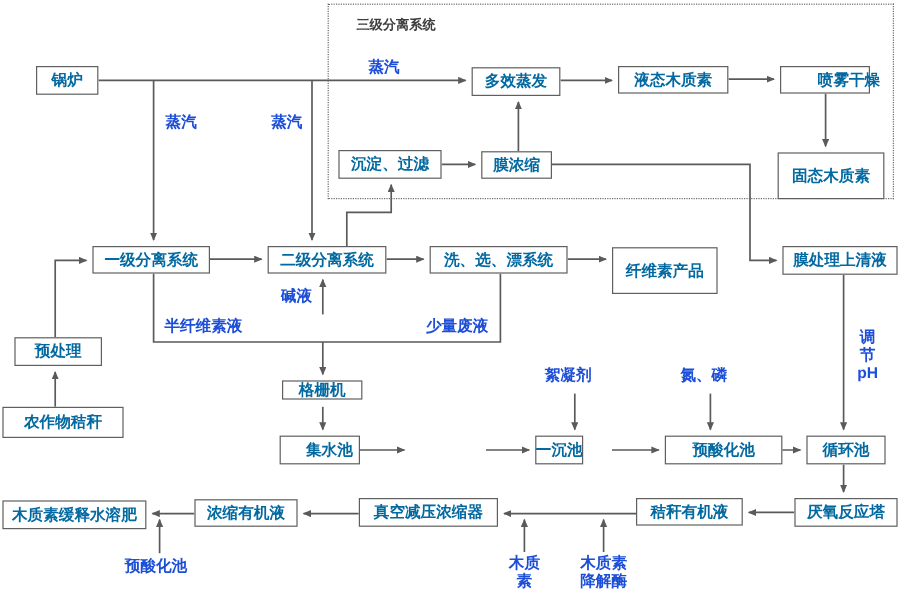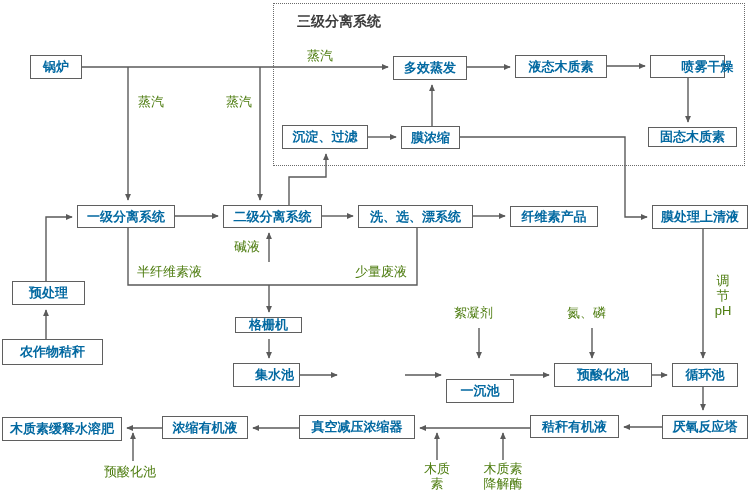--- a/index.html
+++ b/index.html
@@ -7,30 +7,30 @@
     position:relative;width:750px;height:500px;background:#ffffff;overflow:hidden;
     font-family:"Liberation Sans","DejaVu Sans",sans-serif;
   }
   #wires{position:absolute;left:0;top:0;width:750px;height:500px;}
   .node{
     position:absolute;box-sizing:border-box;background:#ffffff;
     border:1.4px solid #5f5f5f;display:flex;align-items:center;justify-content:center;
     font-size:13px;font-weight:bold;color:#0369a1;white-space:nowrap;z-index:2;
   }
   .lbl{
-    position:absolute;font-size:13px;font-weight:normal;color:#4d7c0f;
+    position:absolute;font-size:13px;font-weight:bold;color:#1d4ed8;
     white-space:nowrap;z-index:2;line-height:1.15;
   }
   .lbl.wrap{white-space:normal;word-break:break-all;text-align:center;}
   .container-dotted{
     position:absolute;box-sizing:border-box;border:1.6px dotted #6a6a6a;
     background:transparent;z-index:0;
   }
   .diagram-title{
-    position:absolute;font-size:14px;font-weight:bold;color:#3c3c3c;z-index:2;white-space:nowrap;
+    position:absolute;font-size:11px;font-weight:bold;color:#3c3c3c;z-index:2;white-space:nowrap;
   }
 </style>
 </head>
 <body>
 
 <div id="canvas">
 
   <div class="container-dotted" style="left:273px;top:3px;width:472px;height:163px;"></div>
   <div class="diagram-title" style="left:297px;top:13px;">三级分离系统</div>
 
@@ -77,31 +77,31 @@
       <path d="M592,328 L592,358" marker-end="url(#arw)"></path>
     </g>
   </svg>
 
   <div class="node" style="left:30px;top:55px;width:52px;height:24px;">锅炉</div>
   <div class="node" style="left:393px;top:56px;width:74px;height:24px;">多效蒸发</div>
   <div class="node" style="left:515px;top:55px;width:92px;height:23px;">液态木质素</div>
   <div class="node" style="left:650px;top:55px;width:75px;height:23px;padding-left:40px;">喷雾干燥</div>
   <div class="node" style="left:282px;top:125px;width:86px;height:24px;">沉淀、过滤</div>
   <div class="node" style="left:401px;top:126px;width:59px;height:23px;">膜浓缩</div>
-  <div class="node" style="left:648px;top:127px;width:89px;height:20px;">固态木质素</div>
+  <div class="node" style="left:648px;top:127px;width:89px;height:39px;">固态木质素</div>
   <div class="node" style="left:77px;top:205px;width:98px;height:23px;">一级分离系统</div>
   <div class="node" style="left:223px;top:205px;width:99px;height:23px;">二级分离系统</div>
   <div class="node" style="left:358px;top:205px;width:115px;height:23px;text-align:right;">洗、选、漂系统</div>
-  <div class="node" style="left:510px;top:206px;width:88px;height:21px;">纤维素产品</div>
+  <div class="node" style="left:510px;top:206px;width:88px;height:39px;">纤维素产品</div>
   <div class="node" style="left:652px;top:205px;width:96px;height:24px;">膜处理上清液</div>
   <div class="node" style="left:12px;top:281px;width:73px;height:24px;">预处理</div>
   <div class="node" style="left:2px;top:339px;width:101px;height:26px;">农作物秸秆</div>
   <div class="node" style="left:235px;top:317px;width:67px;height:16px;">格栅机</div>
   <div class="node" style="left:233px;top:363px;width:67px;height:24px;padding-left:16px;">集水池</div>
-  <div class="node" style="left:446px;top:363px;width:68px;height:24px;margin-top:16px;">一沉池</div>
+  <div class="node" style="left:446px;top:363px;width:40px;height:24px;">一沉池</div>
   <div class="node" style="left:554px;top:363px;width:98px;height:24px;">预酸化池</div>
   <div class="node" style="left:672px;top:363px;width:66px;height:24px;text-align:center;">循环池</div>
   <div class="node" style="left:662px;top:415px;width:86px;height:24px;">厌氧反应塔</div>
   <div class="node" style="left:530px;top:415px;width:89px;height:23px;">秸秆有机液</div>
   <div class="node" style="left:299px;top:415px;width:116px;height:24px;">真空减压浓缩器</div>
   <div class="node" style="left:162px;top:416px;width:86px;height:23px;">浓缩有机液</div>
   <div class="node" style="left:2px;top:417px;width:120px;height:24px;">木质素缓释水溶肥</div>
 
   <div class="lbl" style="left:307px;top:49px;">蒸汽</div>
   <div class="lbl" style="left:138px;top:95px;">蒸汽</div>

